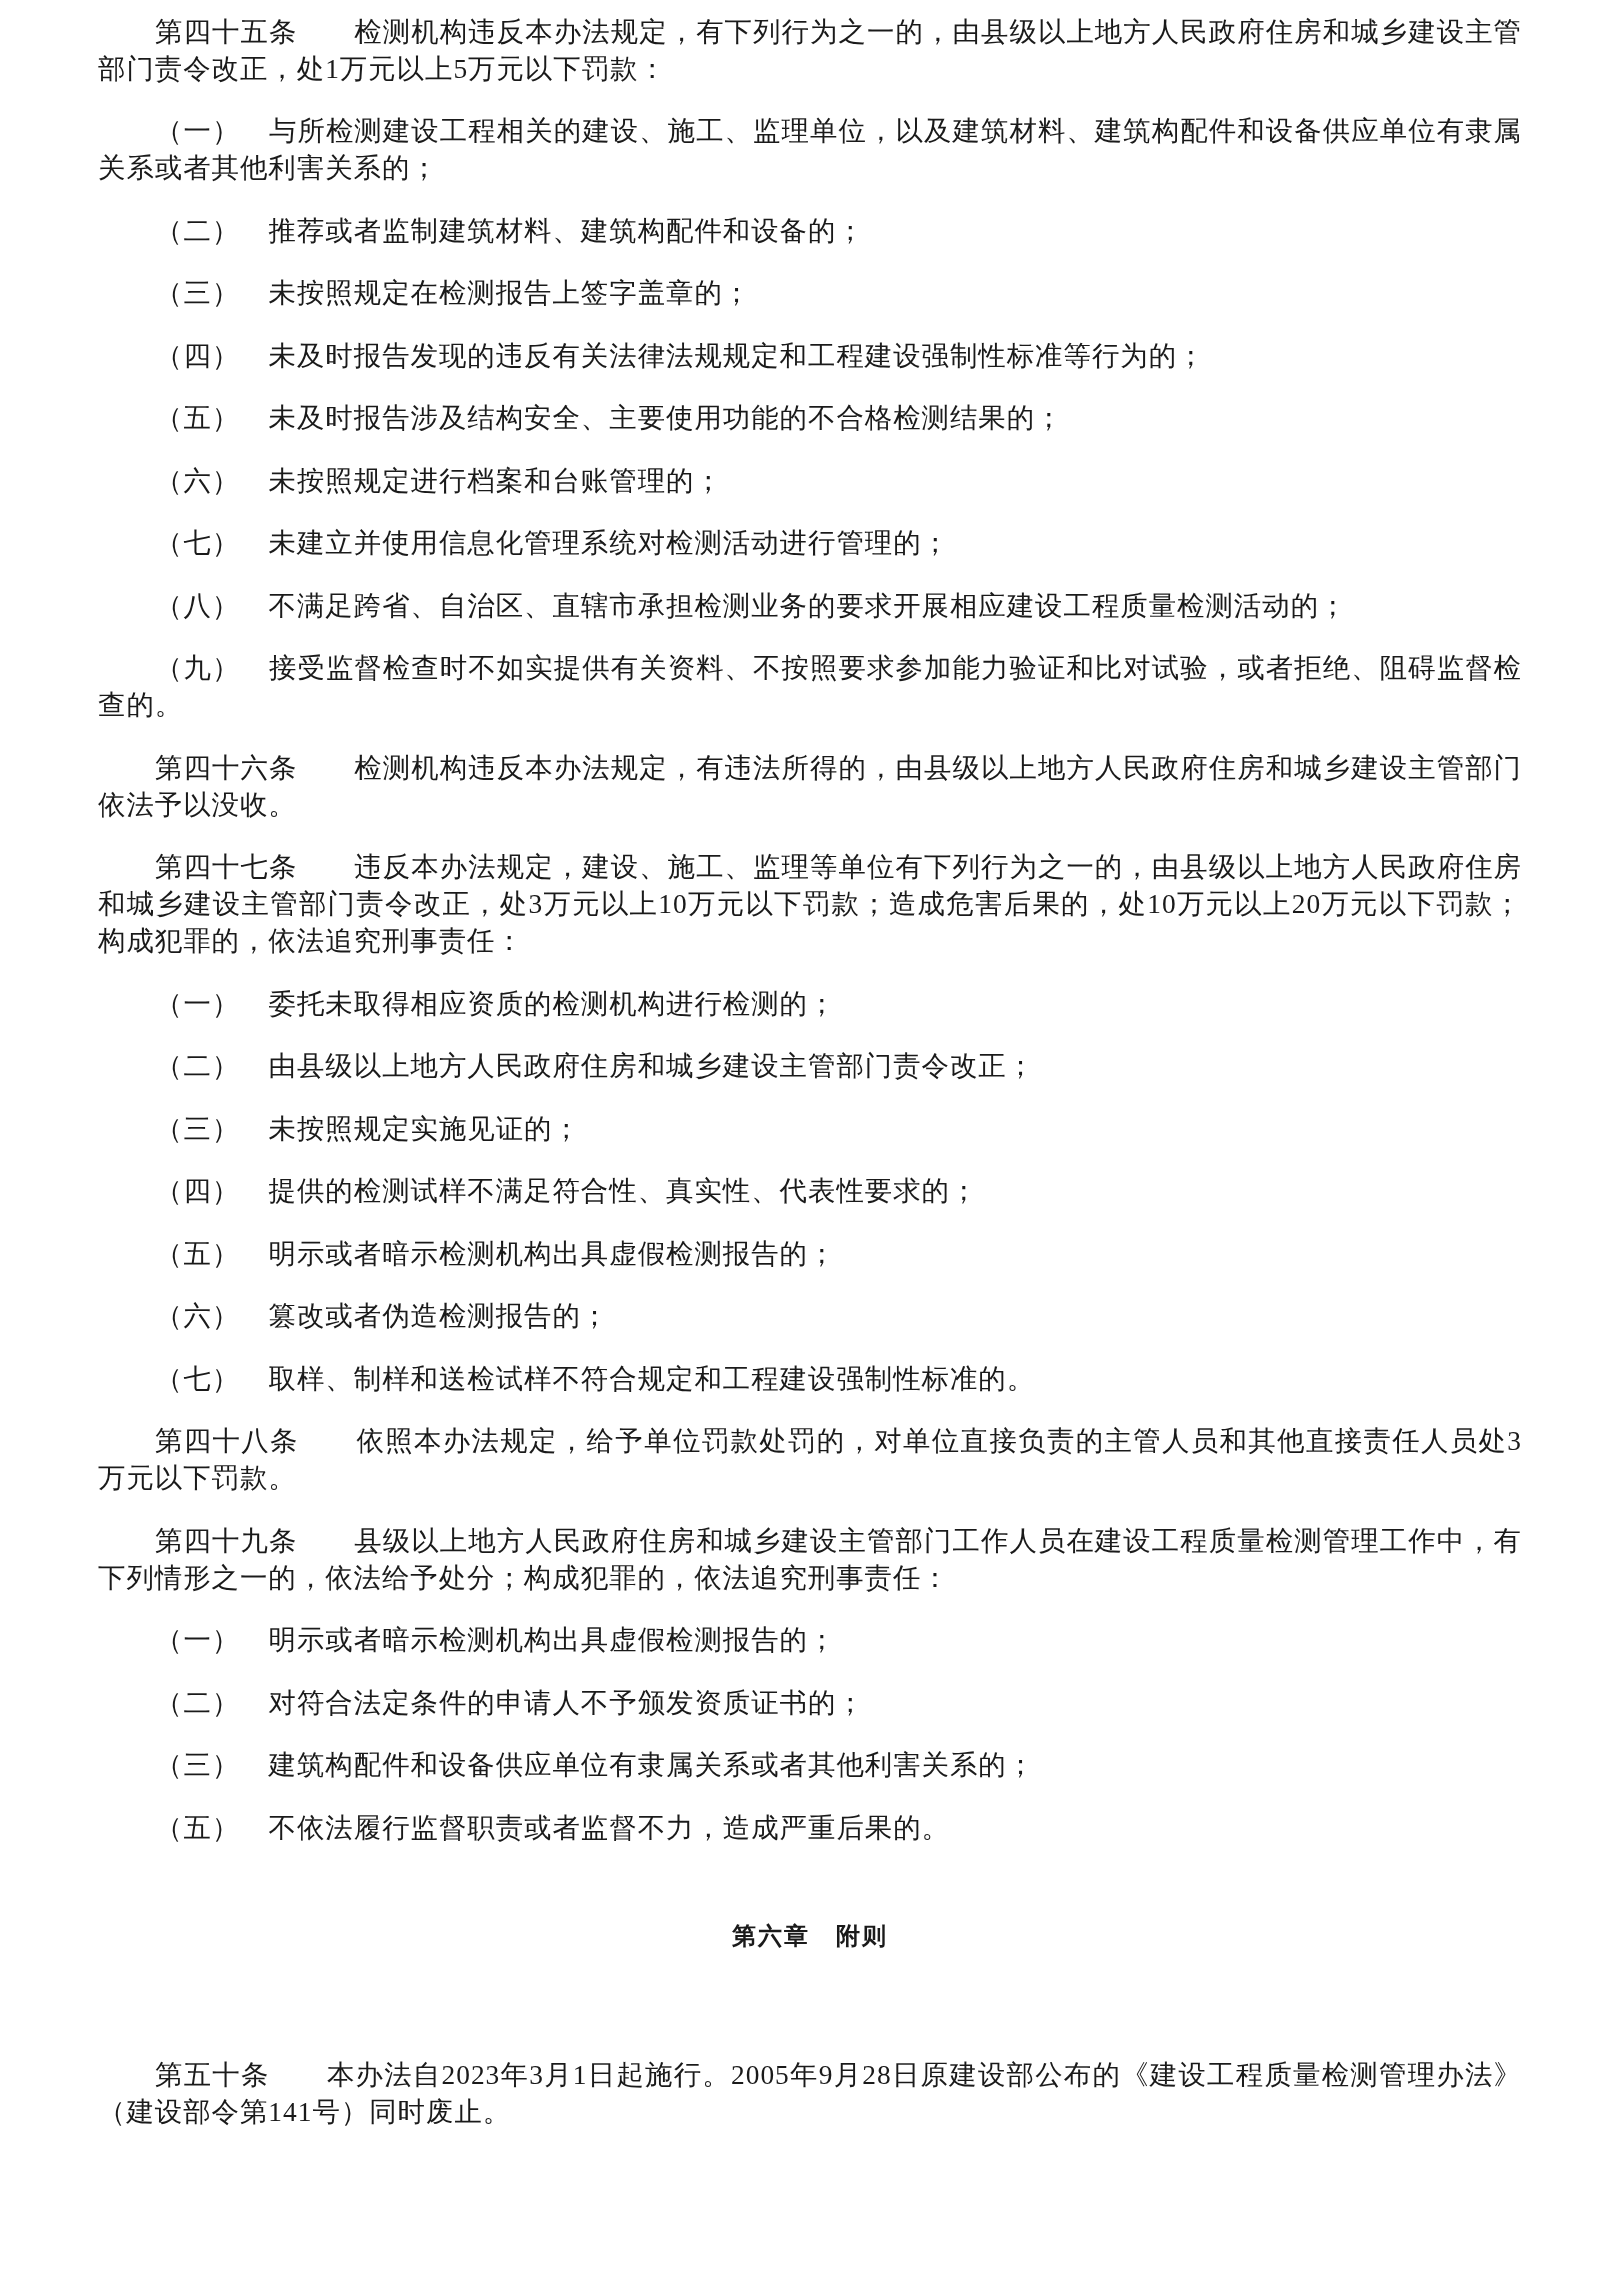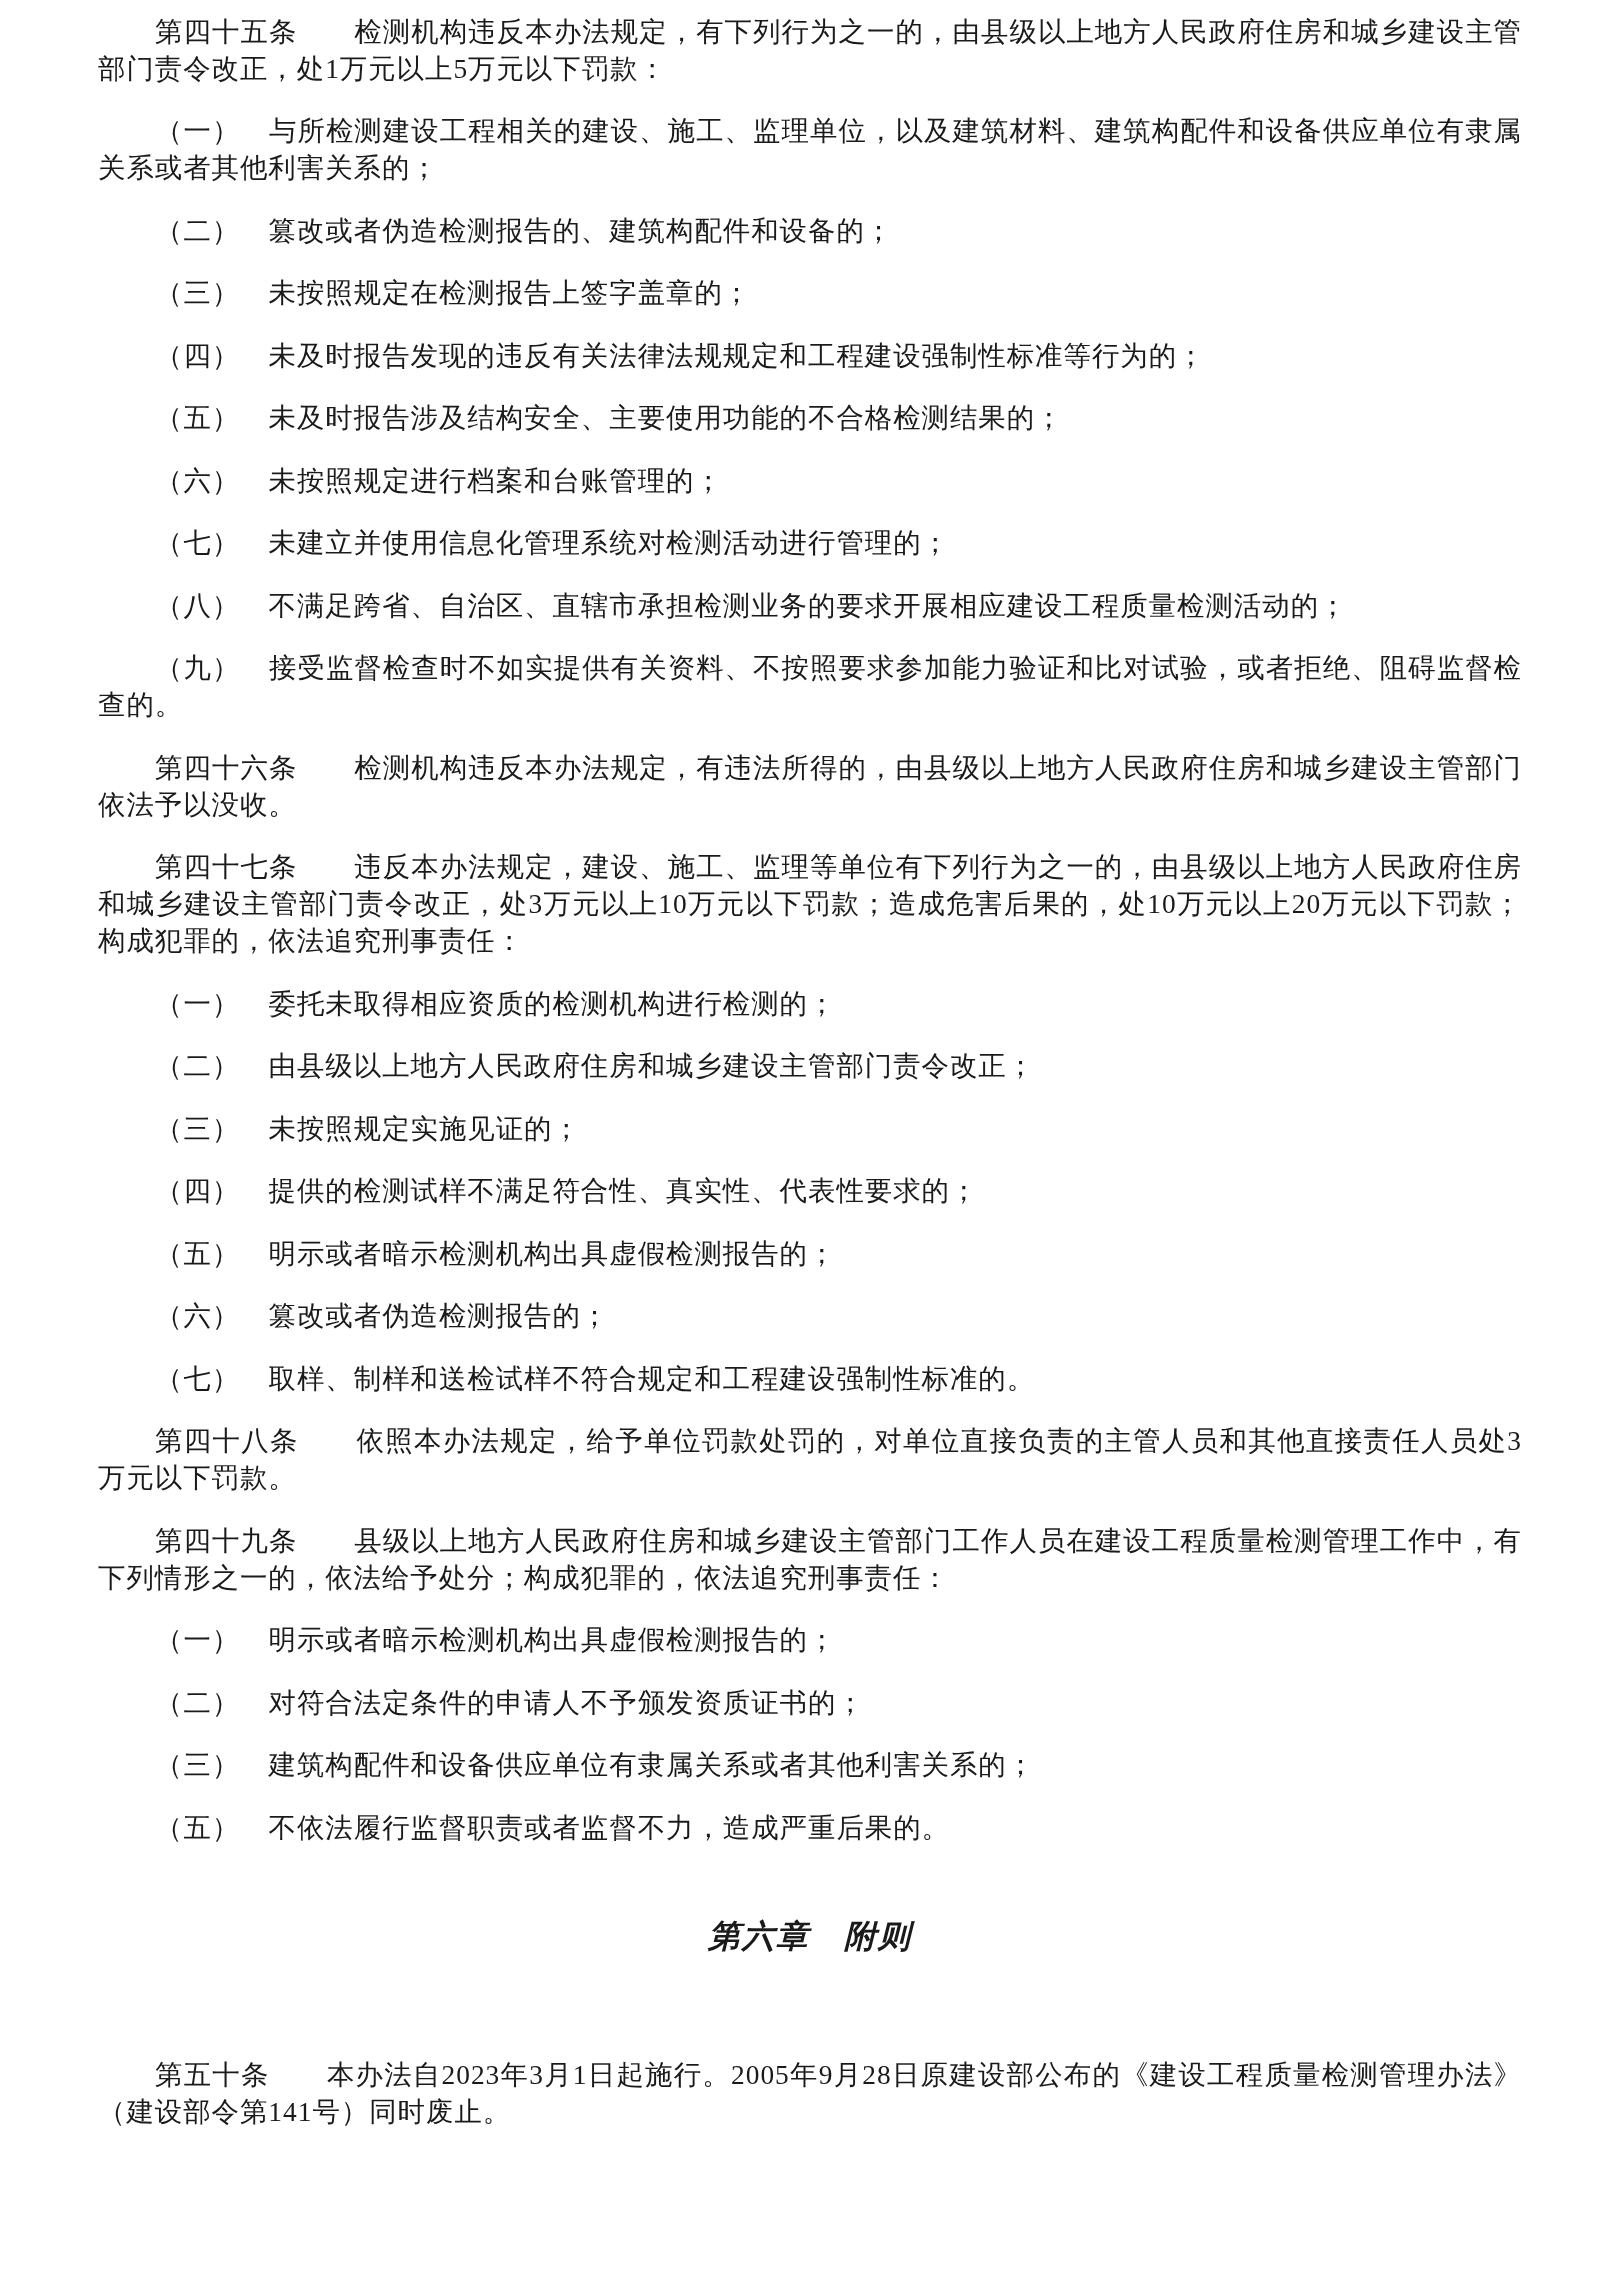--- a/index.html
+++ b/index.html
@@ -26,37 +26,36 @@
     font-size: 27.4px;
     line-height: 37px;
     letter-spacing: 1px;
     margin: 0 0 25.5px 0;
     text-indent: 57px;
     text-align: justify;
     text-justify: inter-ideograph;
     word-break: break-all;
   }
   .chapter-heading {
-    font-size: 32px;
+    font-size: 24px;
     line-height: 37px;
     font-weight: bold;
     letter-spacing: 2px;
     text-align: center;
     text-indent: 0;
     margin: 71px 0 102px 0;
-    font-style: italic;
   }
 </style>
 </head>
 <body>
 
 <div class="page">
   <p class="para">第四十五条　　检测机构违反本办法规定，有下列行为之一的，由县级以上地方人民政府住房和城乡建设主管部门责令改正，处1万元以上5万元以下罚款：</p>
   <p class="para">（一）　与所检测建设工程相关的建设、施工、监理单位，以及建筑材料、建筑构配件和设备供应单位有隶属关系或者其他利害关系的；</p>
-  <p class="para">（二）　篡改或者伪造检测报告的、建筑构配件和设备的；</p>
+  <p class="para">（二）　推荐或者监制建筑材料、建筑构配件和设备的；</p>
   <p class="para">（三）　未按照规定在检测报告上签字盖章的；</p>
   <p class="para">（四）　未及时报告发现的违反有关法律法规规定和工程建设强制性标准等行为的；</p>
   <p class="para">（五）　未及时报告涉及结构安全、主要使用功能的不合格检测结果的；</p>
   <p class="para">（六）　未按照规定进行档案和台账管理的；</p>
   <p class="para">（七）　未建立并使用信息化管理系统对检测活动进行管理的；</p>
   <p class="para">（八）　不满足跨省、自治区、直辖市承担检测业务的要求开展相应建设工程质量检测活动的；</p>
   <p class="para">（九）　接受监督检查时不如实提供有关资料、不按照要求参加能力验证和比对试验，或者拒绝、阻碍监督检查的。</p>
   <p class="para">第四十六条　　检测机构违反本办法规定，有违法所得的，由县级以上地方人民政府住房和城乡建设主管部门依法予以没收。</p>
   <p class="para">第四十七条　　违反本办法规定，建设、施工、监理等单位有下列行为之一的，由县级以上地方人民政府住房和城乡建设主管部门责令改正，处3万元以上10万元以下罚款；造成危害后果的，处10万元以上20万元以下罚款；构成犯罪的，依法追究刑事责任：</p>
   <p class="para">（一）　委托未取得相应资质的检测机构进行检测的；</p>

